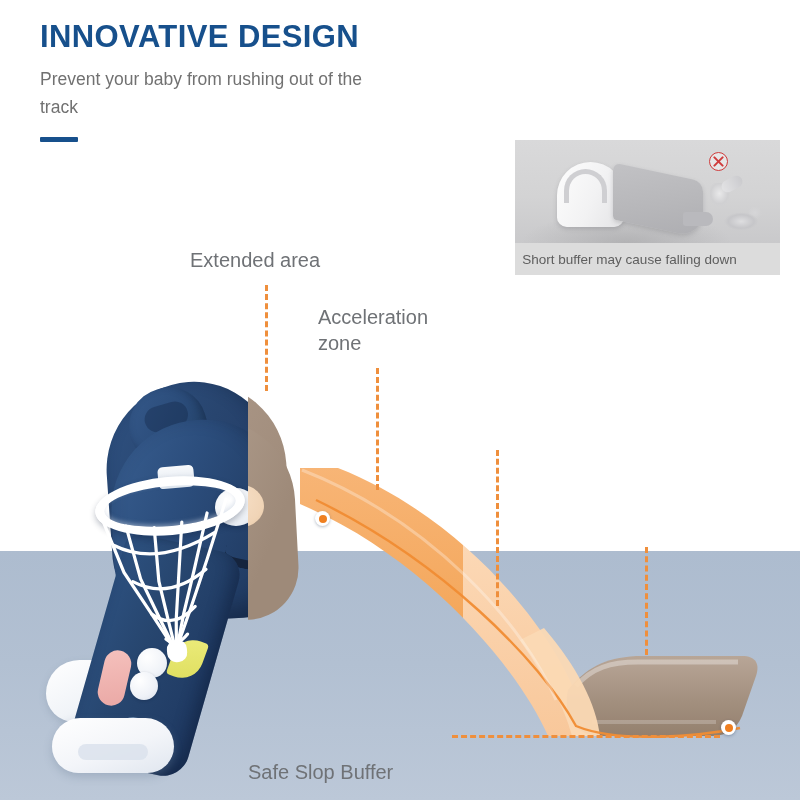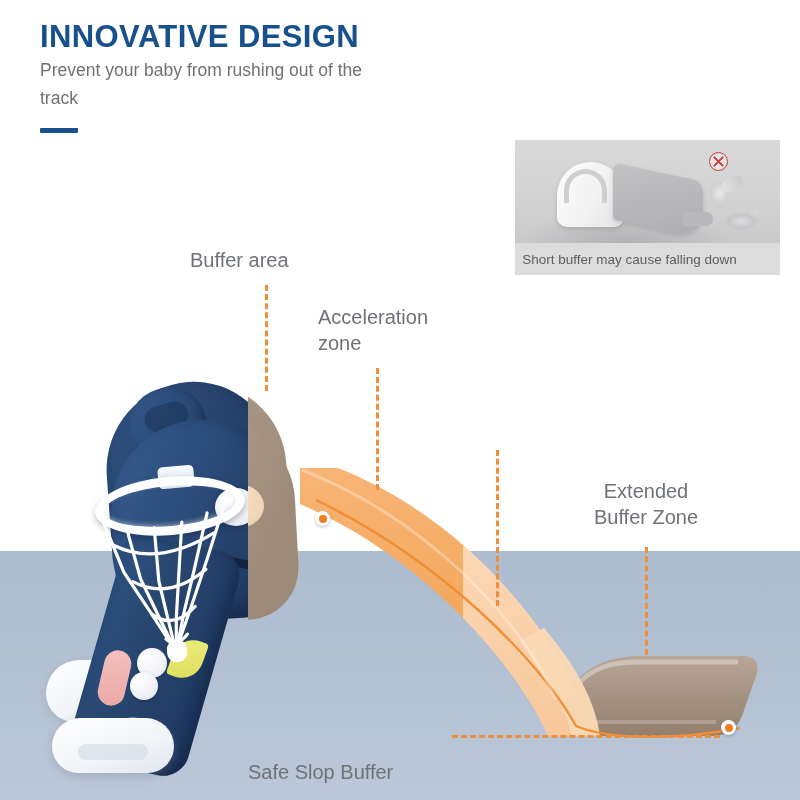--- a/index.html
+++ b/index.html
@@ -17,21 +17,21 @@
     background: linear-gradient(180deg, #adbccf 0%, #b2c0d2 45%, #bcc8d8 100%);
   }
 
   
   .hdr { position: absolute; left: 40px; top: 20px; width: 470px; }
   .hdr-title {
     font-size: 31px; font-weight: 700; letter-spacing: .4px;
     color: #17508c; line-height: 1.08; white-space: nowrap;
   }
   .hdr-sub {
-    margin-top: 4px; font-size: 17.5px; color: #717171;
+    margin-top: 13px; font-size: 17.5px; color: #717171;
     line-height: 1.55; font-weight: 400; max-width: 360px;
   }
   .hdr-rule {
     margin-top: 16px; width: 38px; height: 5px;
     background: #17508c; border-radius: 1px;
   }
 
   
   .inset {
     position: absolute; left: 515px; top: 140px; width: 265px; height: 135px;
@@ -358,31 +358,29 @@
       <path d="M520 640 C 556 688 566 714 572 736 L 600 736
                C 596 704 578 668 544 628 Z" fill="#fbd9b4" opacity=".95"></path>
 
       <path d="M316 500 C 440 560 540 660 576 726 C 620 744 700 736 740 728" stroke="#f08c33" stroke-width="2.4" fill="none" opacity=".95"></path>
 
       <path d="M302 470 C 430 520 524 624 556 700" stroke="rgba(255,255,255,.30)" stroke-width="3" fill="none"></path>
     </svg>
 
   </div>
 
-  <div class="lbl" style="left:190px; top:248px;">Buffer area</div>
+  <div class="lbl" style="left:190px; top:248px;">Extended area</div>
   <div class="dash-v" style="left:265px; top:285px; height:106px;"></div>
 
   <div class="lbl" style="left:318px; top:305px; text-align:left; width:152px;">Acceleration
 zone</div>
   <div class="dash-v" style="left:376px; top:368px; height:122px;"></div>
 
   <div class="dash-v" style="left:496px; top:450px; height:156px;"></div>
 
-  <div class="lbl" style="left:570px; top:479px; text-align:center; width:152px;">Extended
-Buffer Zone</div>
   <div class="dash-v" style="left:645px; top:547px; height:108px;"></div>
 
   <div class="lbl" style="left:248px; top:760px;">Safe Slop Buffer</div>
   <div class="dash-h" style="left:452px; top:735px; width:268px;"></div>
 
   <div class="dot" style="left:315px; top:511px;">
       <i></i>
     </div>
   <div class="dot" style="left:721px; top:720px;">
       <i></i>

